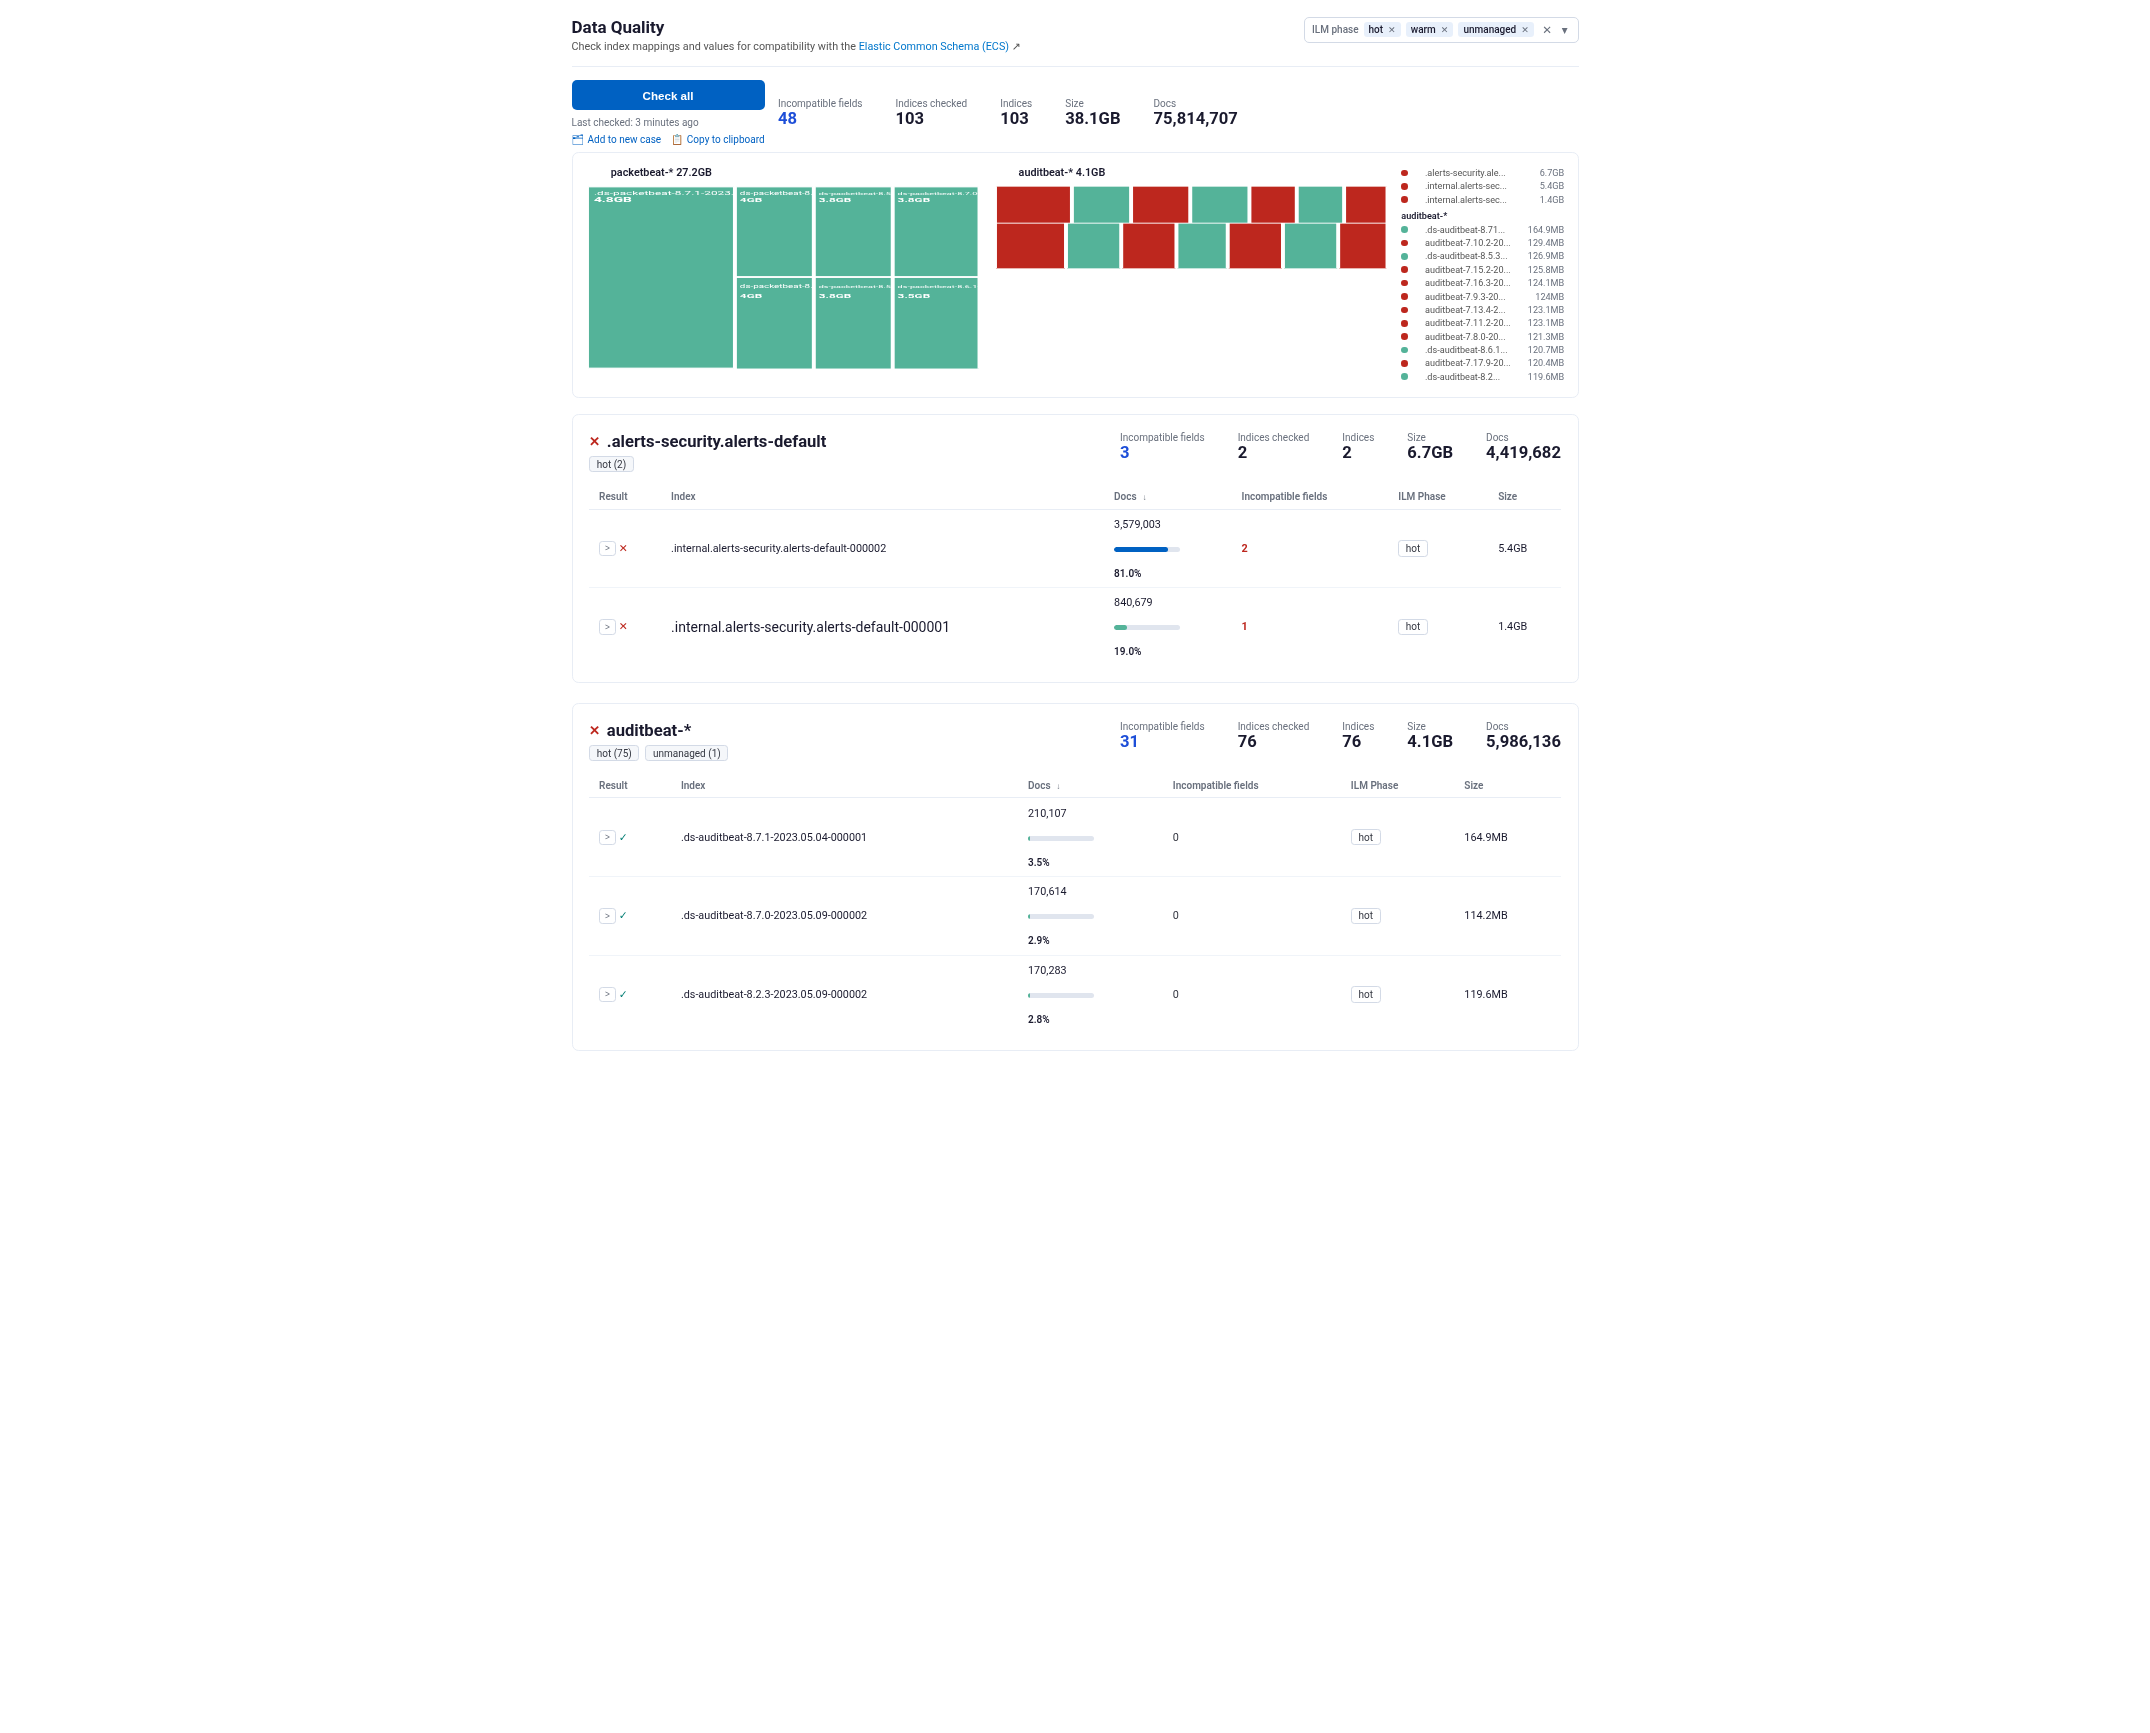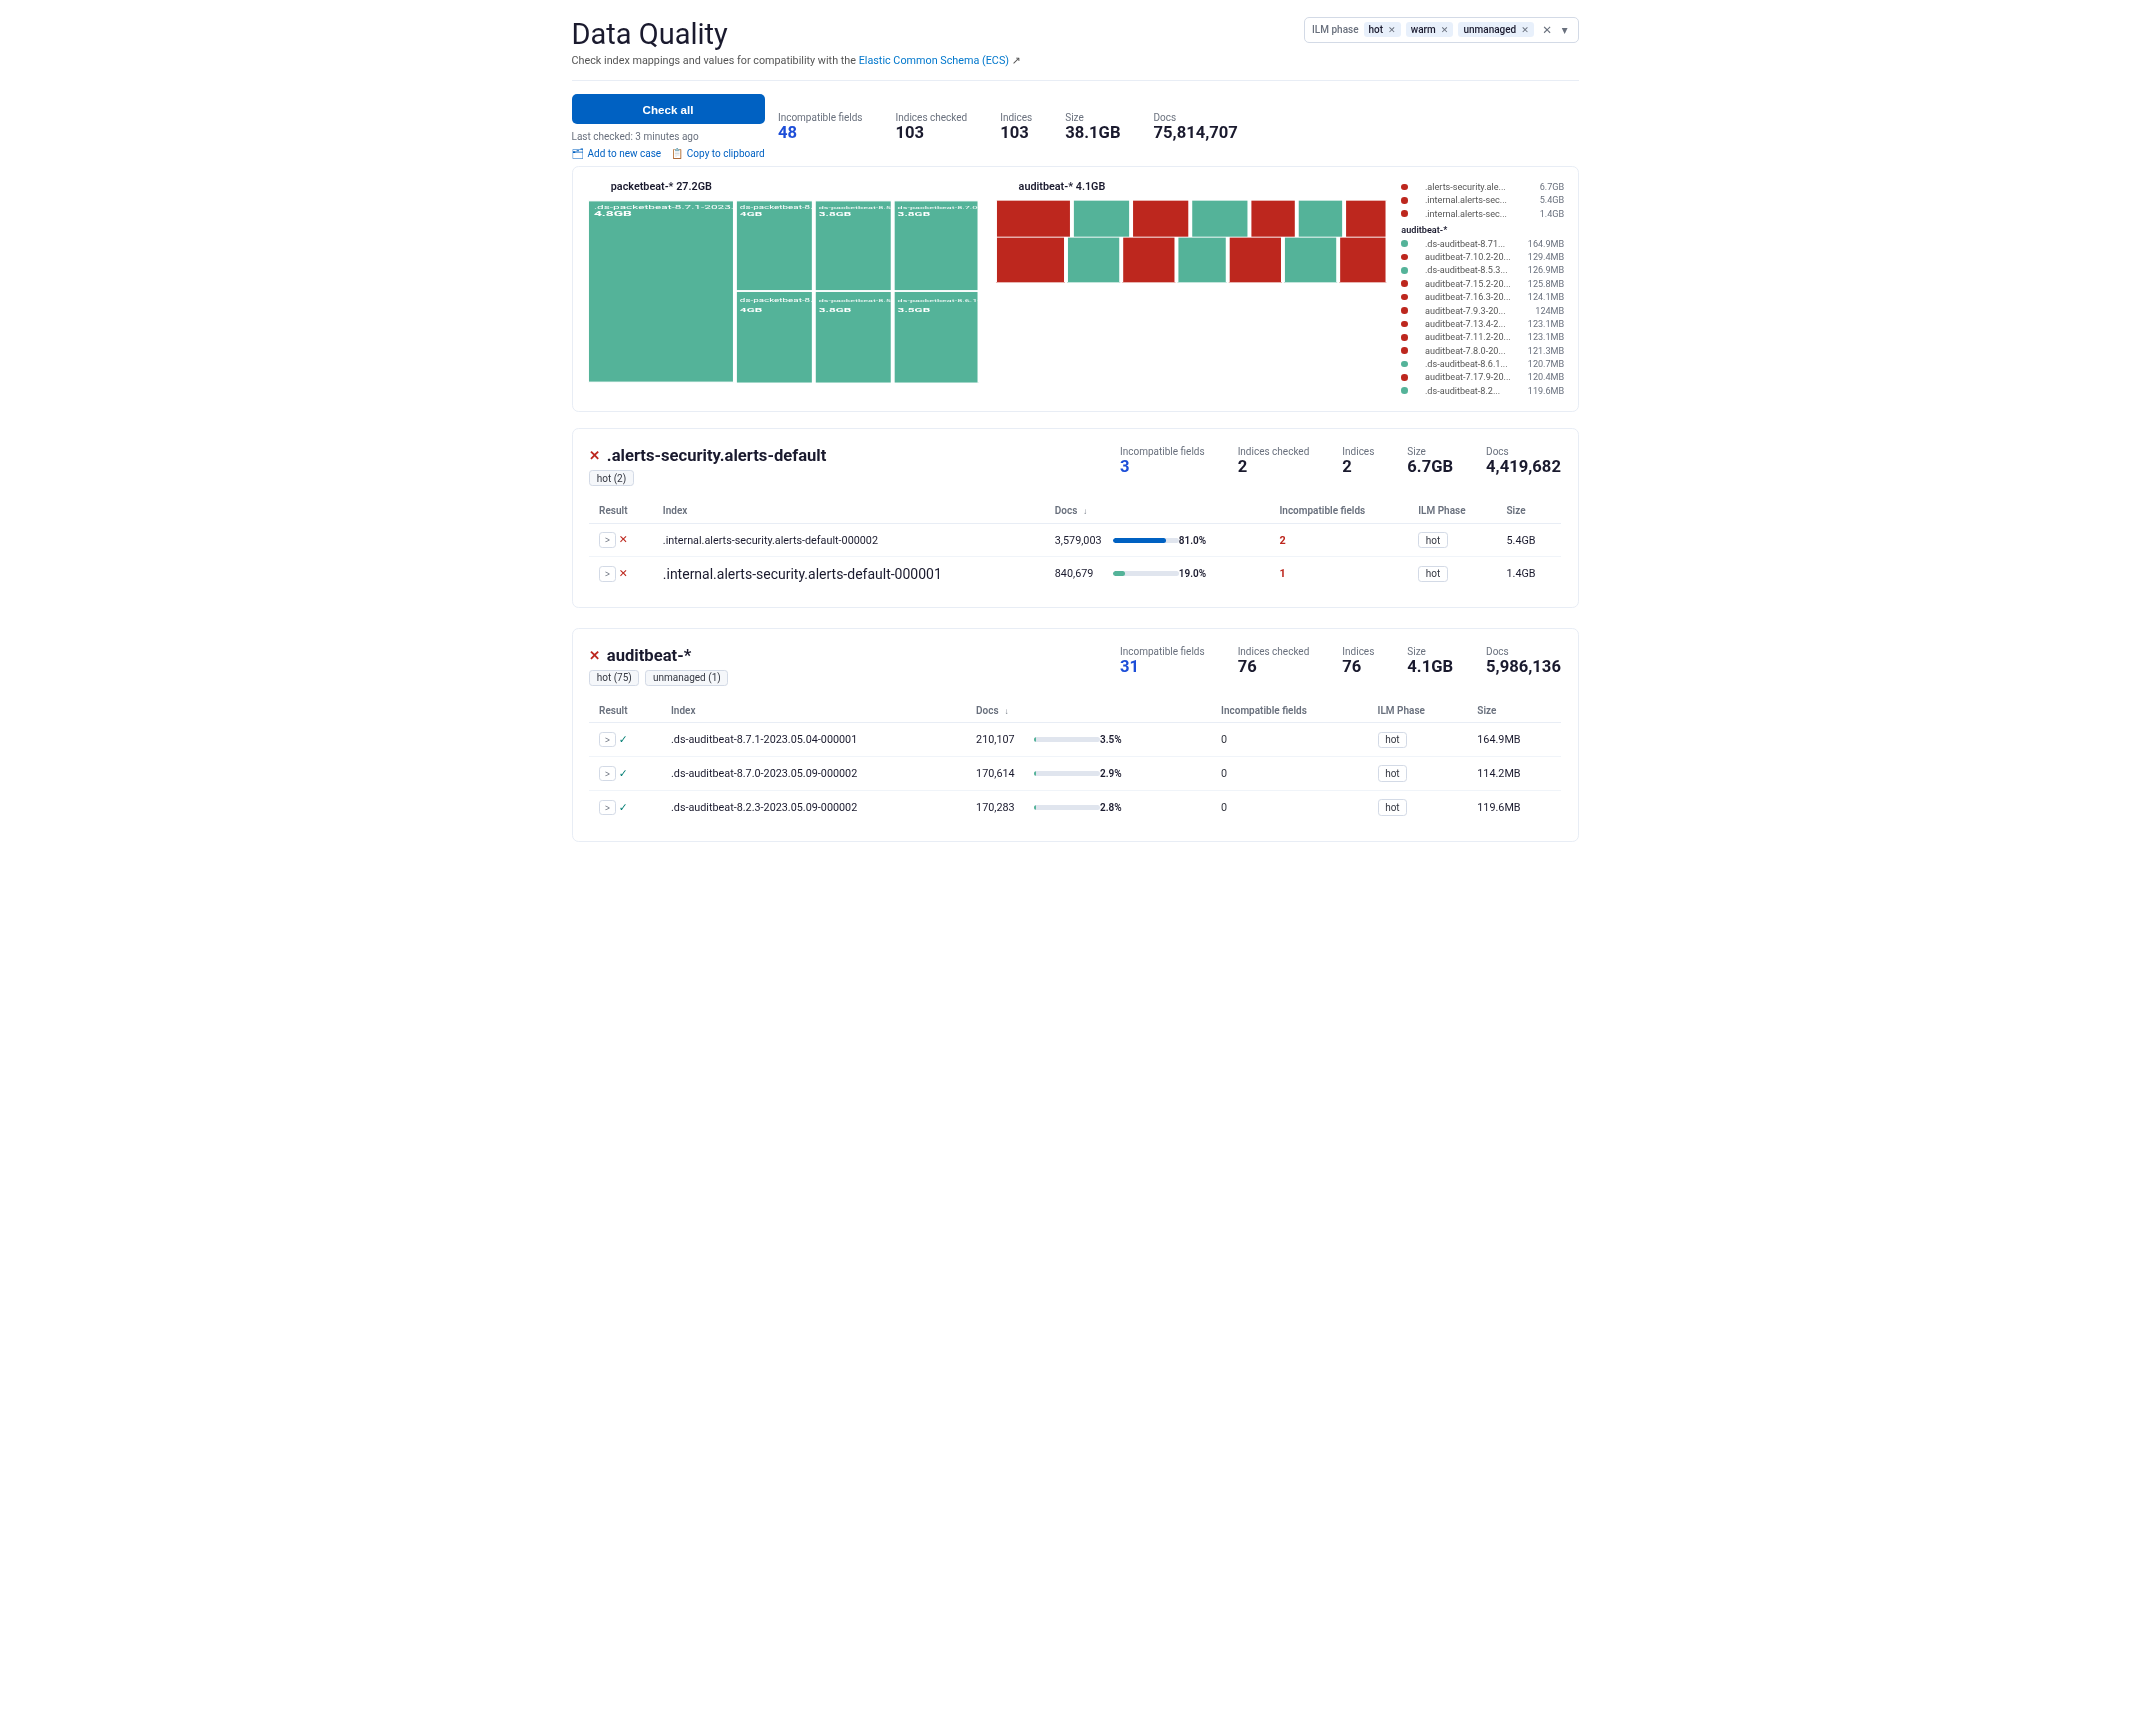--- a/index.html
+++ b/index.html
@@ -2,21 +2,21 @@
 <html style="font-size:13.3px"><head>
   <meta charset="utf-8">
   <style>
     * { box-sizing: border-box; margin: 0; padding: 0; }
     body { font-family: -apple-system, BlinkMacSystemFont, 'Segoe UI', Roboto, sans-serif; background: #fff; color: #1a1a2e; font-size: 10.8px; }
 
     .page { padding: 16.6px 20px; max-width: 1047px; margin: 0 auto; }
 
     
     .header { display: flex; justify-content: space-between; align-items: flex-start; margin-bottom: 13.3px; }
-    .header-left h1 { font-size: 29px; font-weight: 400; margin-bottom: 3.3px; }
+    .header-left h1 { font-size: 17px; font-weight: 700; margin-bottom: 3.3px; }
     .header-left p { font-size: 10.8px; color: #555; }
     .header-left a { color: #0077cc; text-decoration: none; }
     .header-right { display: flex; align-items: center; gap: 6.6px; flex-wrap: wrap; }
 
     
     .filter-bar { display: flex; align-items: center; gap: 5px; border: 0.8px solid #d3dae6; border-radius: 5px; padding: 3.3px 6.6px; }
     .filter-label { font-size: 10px; color: #69707d; font-weight: 500; }
     .filter-tag { display: flex; align-items: center; gap: 3.3px; background: #e8f0fb; border-radius: 3.3px; padding: 1.7px 5px; font-size: 10px; font-weight: 500; color: #1a1a2e; }
     .filter-tag .remove { cursor: pointer; color: #69707d; font-size: 9.1px; margin-left: 1.7px; }
     .filter-controls { display: flex; gap: 3.3px; }
@@ -63,21 +63,21 @@
     .data-table th { text-align: left; font-size: 10px; font-weight: 600; color: #69707d; padding: 6.6px 10px; border-bottom: 1.7px solid #e8edf5; white-space: nowrap; }
     .data-table td { padding: 8.3px 10px; border-bottom: 0.8px solid #f0f4f9; font-size: 10.8px; vertical-align: middle; }
     .data-table tr:last-child td { border-bottom: none; }
     .data-table .sort-icon { margin-left: 3.3px; font-size: 8.3px; }
 
     .result-error { color: #bd271e; }
     .result-ok { color: #017d73; }
 
     .expand-btn { background: none; border: 0.8px solid #d3dae6; border-radius: 3.3px; cursor: pointer; padding: 1.7px 5px; color: #69707d; font-size: 8.3px; }
 
-    .docs-bar { display: flex; align-items: center; gap: 0; }
+    .docs-bar { display: flex; gap: 16px; flex-direction: column; }
     .docs-bar-track { width: 66px; height: 5px; background: #e0e5ee; border-radius: 2.5px; overflow: hidden; }
     .docs-bar-fill { height: 100%; border-radius: 2.5px; }
     .docs-pct { font-size: 10px; font-weight: 600; }
 
     .ilm-badge { border: 0.8px solid #d3dae6; border-radius: 3.3px; padding: 1.7px 6.6px; font-size: 10px; color: #343741; display: inline-block; }
 
     .incompat-red { color: #bd271e; font-weight: 700; }
     .incompat-zero { color: #343741; }
 
     

